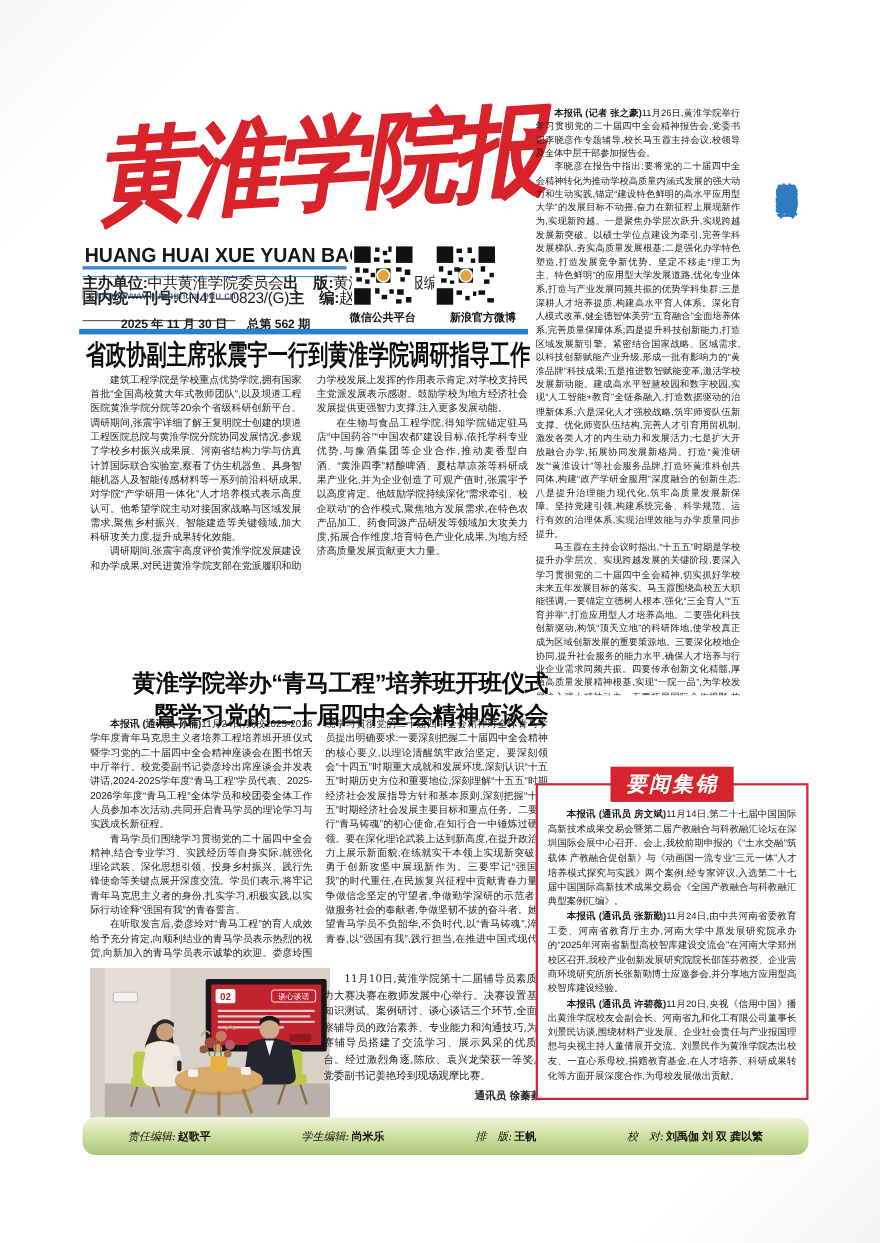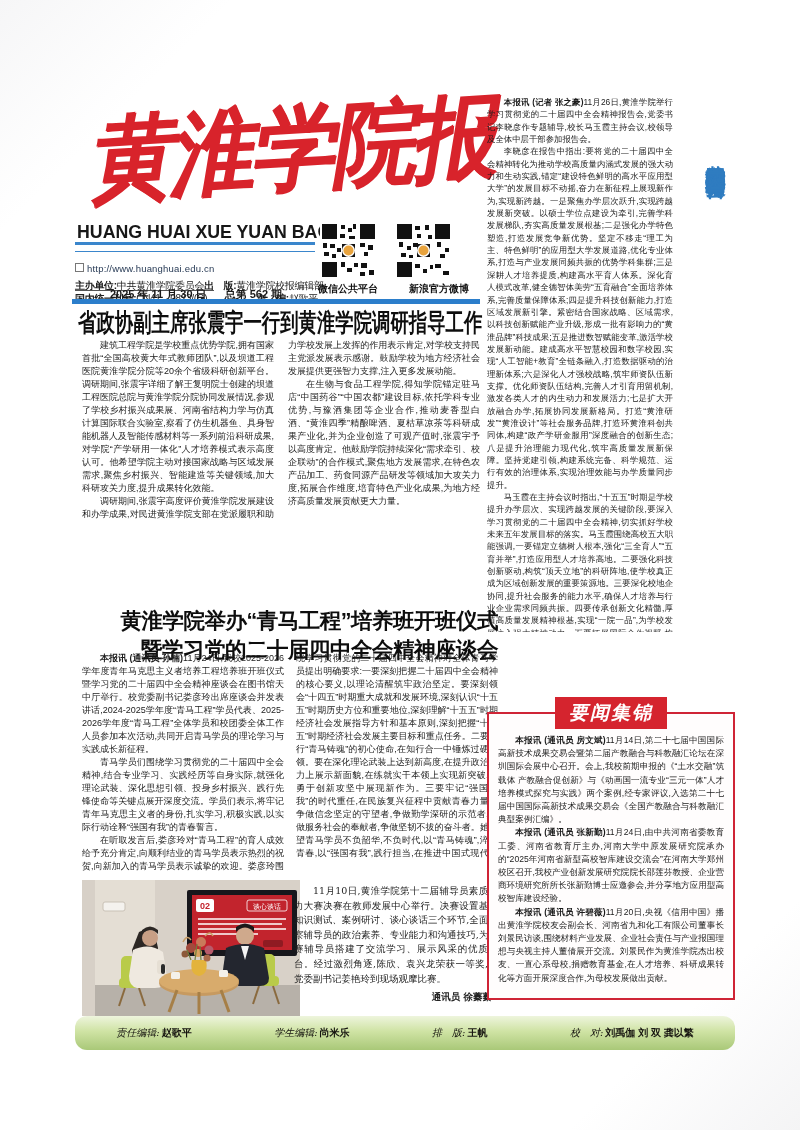--- a/index.html
+++ b/index.html
@@ -18,21 +18,21 @@
     transform:rotate(-3.5deg) scaleX(0.92);transform-origin:0 60%;
     letter-spacing:-4px;text-shadow:1px 1px 0 #d8232b;
   }
   .pinyin{
     position:absolute;left:77px;top:221px;width:235px;
     font-size:18.5px;font-weight:800;color:#171717;letter-spacing:0px;
     white-space:nowrap;transform:scaleX(0.96);transform-origin:0 0;
   }
   .blue-rule{position:absolute;left:75px;top:242px;width:240px;height:6px;
     border-top:3px solid #3a86cc;border-bottom:1px solid #3a86cc;}
-  .info-rows{position:absolute;left:75px;top:251px;width:243px;font-size:10px;line-height:13px;color:#222;letter-spacing:-0.3px;margin-top:28px;}
+  .info-rows{position:absolute;left:75px;top:251px;width:243px;font-size:14px;line-height:13px;color:#222;letter-spacing:-0.3px;}
   .info-row{display:flex;justify-content:space-between;white-space:nowrap;}
   .info-row b{font-weight:700;}
   .site-url{position:absolute;left:75px;top:263px;font-size:9.5px;color:#273a55;
     border-bottom:1px solid #555;padding-bottom:16px;letter-spacing:0.2px;}
   .site-url .boxglyph{display:inline-block;width:7px;height:7px;border:1px solid #777;margin-right:3px;}
   .date-row{position:absolute;left:110px;top:287px;width:300px;font-size:11px;font-weight:700;color:#1a1a1a;}
   .date-row span{margin-right:18px;}
   .qr{position:absolute;top:222px;width:57px;height:57px;background:#fff;}
   .qr svg{display:block;}
   .qr-label{position:absolute;top:282px;width:90px;text-align:center;font-size:10px;font-weight:700;color:#111;}

